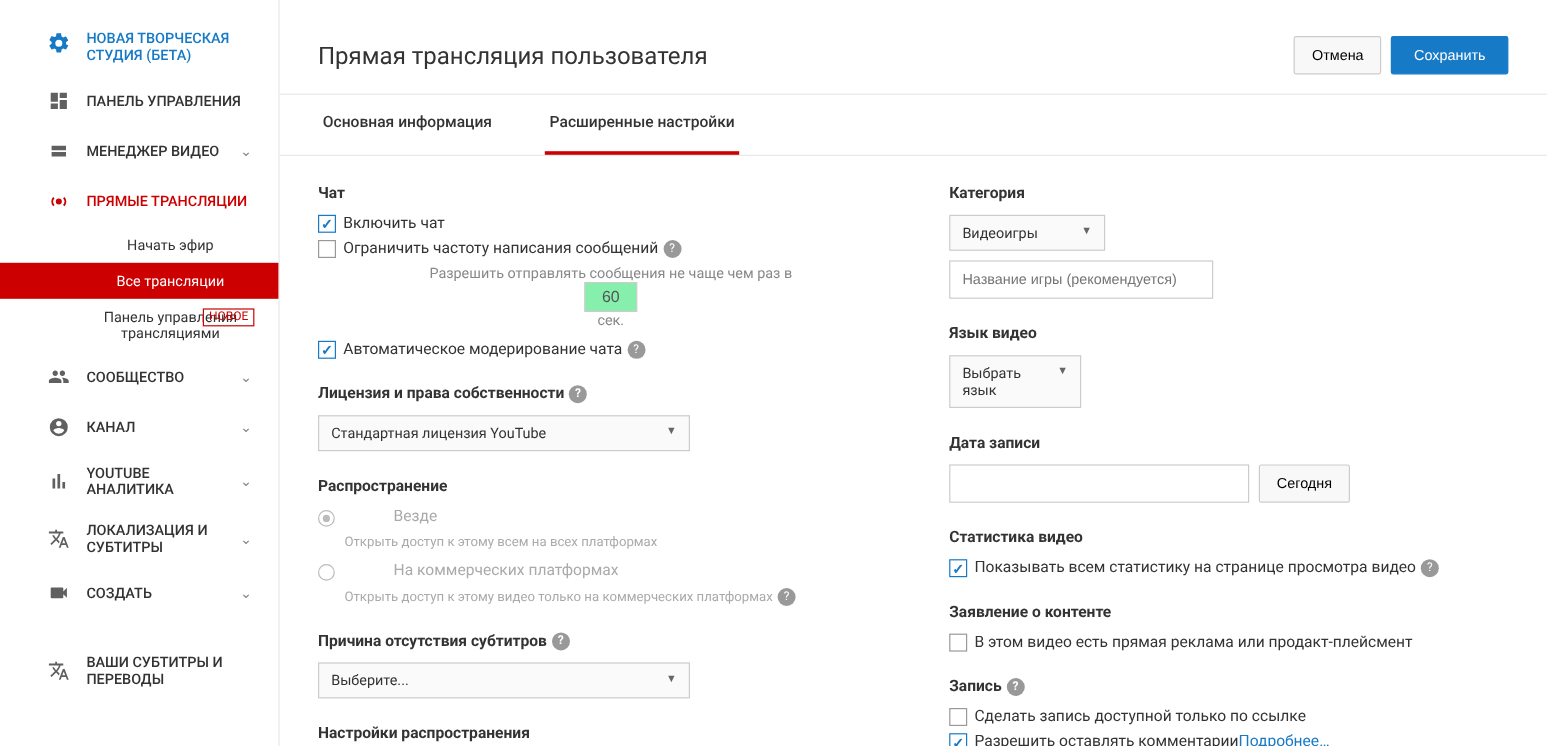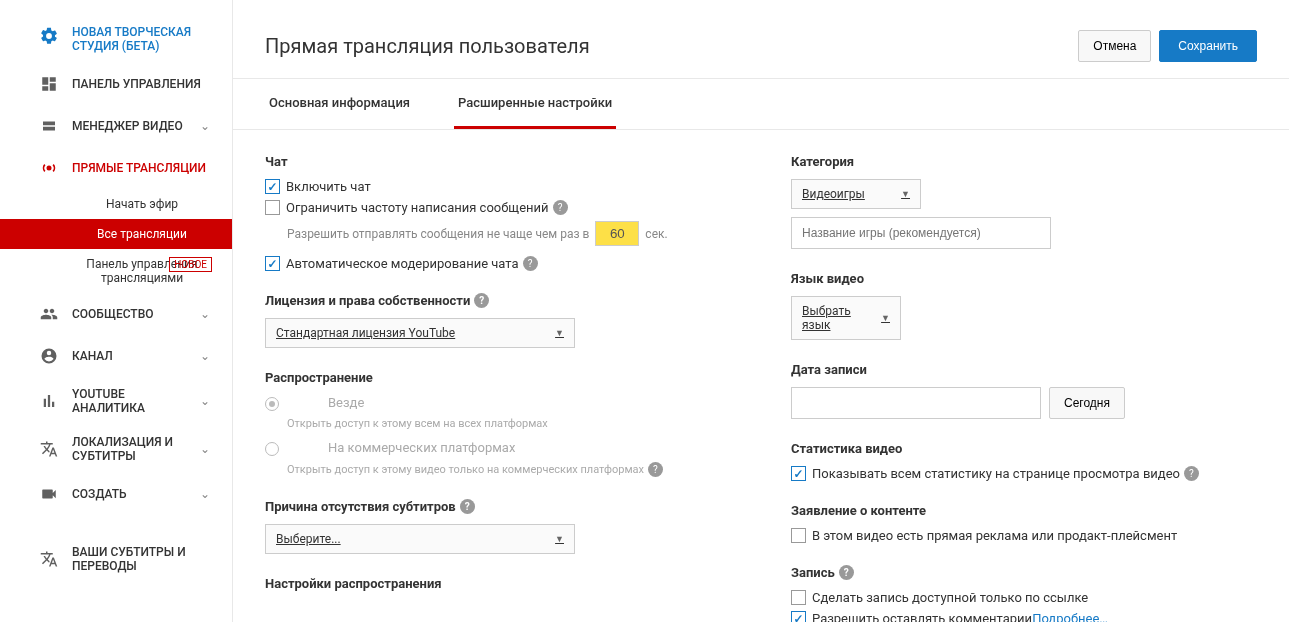--- a/index.html
+++ b/index.html
@@ -24,29 +24,29 @@
 .tab.active { border-bottom-color: #c00; }
 .content { display: flex; padding: 24px 32px; gap: 60px; }
 .col { flex: 1; min-width: 0; }
 .section-title { font-size: 13px; font-weight: 700; margin-bottom: 10px; }
 .section { margin-bottom: 22px; }
 .cb-row { display: flex; align-items: center; margin: 6px 0; }
 .cb { width: 15px; height: 15px; border: 1px solid #167ac6; margin-right: 6px; display: flex; align-items: center; justify-content: center; cursor: pointer; flex-shrink: 0; }
 .cb.checked::after { content: "✓"; color: #167ac6; font-size: 12px; font-weight: bold; }
 .cb.gray { border-color: #999; }
 .help { width: 15px; height: 15px; border-radius: 50%; background: #999; color: #fff; display: inline-flex; align-items: center; justify-content: center; font-size: 10px; margin-left: 4px; cursor: help; flex-shrink: 0; }
-.sub-text { color: #888; font-size: 12px; margin: 6px 0 10px 22px; display: flex; align-items: center; }
-.sub-text input { width: 44px; text-align: center; border: 1px solid #ccc; padding: 4px; margin: 0 6px; background: #fde047; }
-.select { border: 1px solid #ccc; padding: 7px 10px; display: flex; align-items: center; justify-content: space-between; cursor: pointer; background: #fafafa; font-size: 12px; text-decoration: underline; }
+.sub-text { color: #888; font-size: 12px; margin: 6px 0 10px 22px; display: flex; align-items: center; flex-direction: column; }
+.sub-text input { width: 44px; text-align: center; border: 1px solid #ccc; padding: 4px; margin: 0 6px; background: #86efac; }
+.select { border: 1px solid #ccc; padding: 7px 10px; display: flex; justify-content: space-between; cursor: pointer; background: #fafafa; font-size: 12px; }
 .select .arr { font-size: 9px; color: #666; }
 .radio { display: flex; align-items: flex-start; margin: 6px 0; color: #aaa; gap: 41px; }
 .radio .rd { width: 14px; height: 14px; border: 1px solid #bbb; border-radius: 50%; margin-right: 8px; margin-top: 2px; flex-shrink: 0; display: flex; align-items: center; justify-content: center; }
 .radio.sel .rd::after { content: ""; width: 6px; height: 6px; background: #bbb; border-radius: 50%; }
 .radio-desc { font-size: 11px; color: #aaa; margin: 0 0 10px 22px; }
-.text-input { border: 1px solid #ccc; padding: 8px 10px; width: 260px; font-size: 12px; }
+.text-input { border: 1px solid #ccc; padding: 8px 10px; width: 220px; font-size: 12px; }
 .date-row { display: flex; gap: 8px; }
 .date-row .text-input { width: 250px; }
 .link { color: #167ac6; cursor: pointer; }
 svg { display: block; }
 </style>
 </head>
 <body>
 
 <div class="layout">
   <div class="sidebar">

